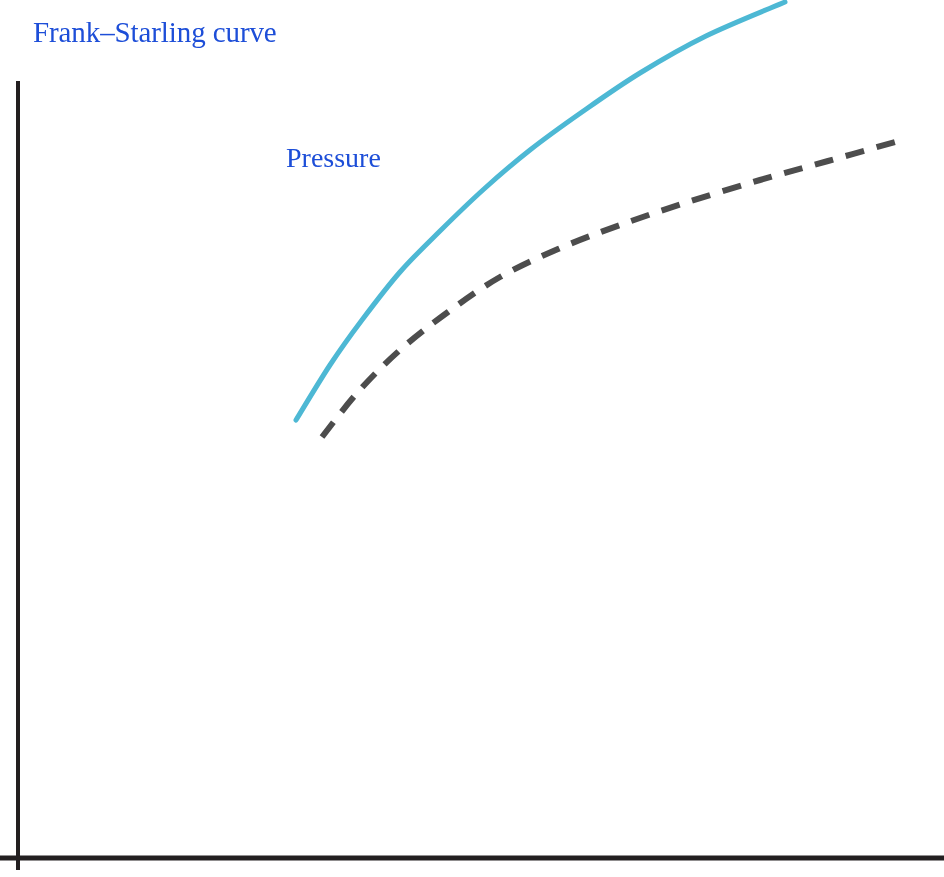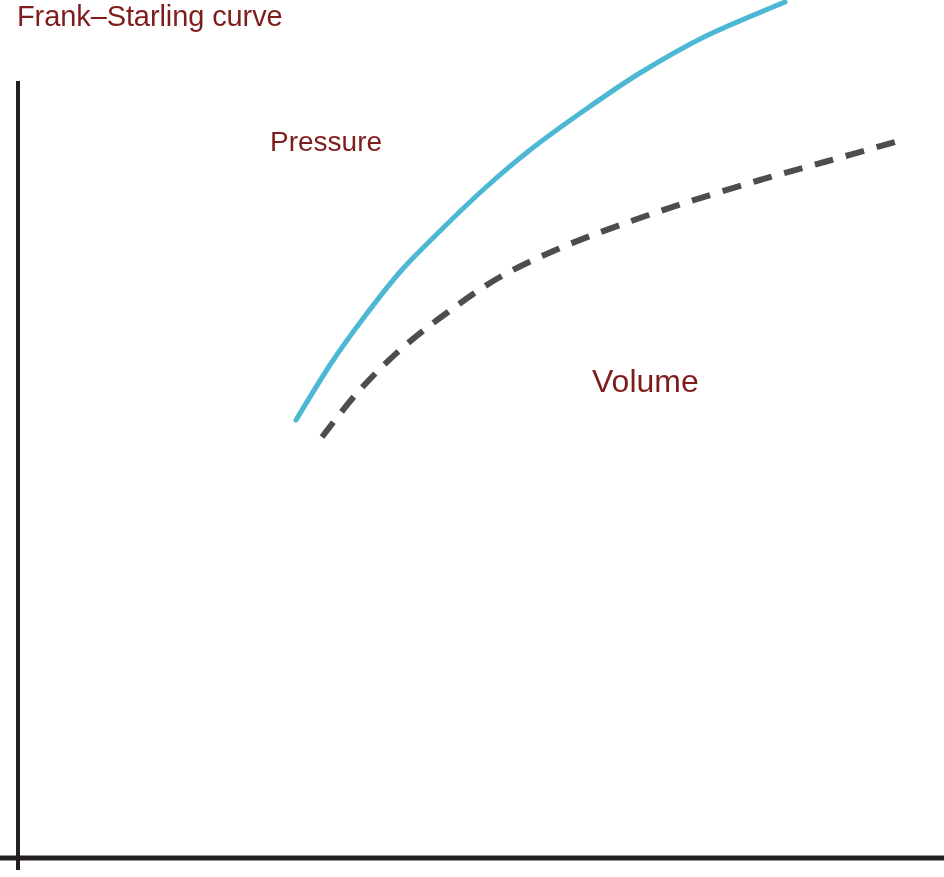--- a/index.html
+++ b/index.html
@@ -22,25 +22,25 @@
   #plot-svg {
     position: absolute;
     left: 0;
     top: 0;
     width: 944px;
     height: 877px;
     display: block;
   }
   .fig-text {
     position: absolute;
-    margin: 0;
+    margin: 16px;
     padding: 0;
     white-space: nowrap;
-    color: #7f1d1d;
-    font-family: Liberation Sans, sans-serif;
+    color: #1d4ed8;
+    font-family: Liberation Serif, serif;
     font-weight: 400;
     line-height: 1;
   }
   #chart-title {
     left: 17px;
     top: 2px;
     font-size: 29px;
     letter-spacing: -0.1px;
   }
   #label-pressure {
@@ -68,15 +68,14 @@
     <path id="curve-upper" fill="none" stroke="#4db8d4" stroke-width="5" stroke-linecap="round" stroke-linejoin="round" d="M 296 420 C 301.67 410.83 319.00 381.67 330 365 C 341.00 348.33 350.33 335.50 362 320 C 373.67 304.50 387.00 286.83 400 272 C 413.00 257.17 426.00 244.83 440 231 C 454.00 217.17 469.00 202.50 484 189 C 499.00 175.50 513.67 162.83 530 150 C 546.33 137.17 563.67 124.83 582 112 C 600.33 99.17 619.33 85.67 640 73 C 660.67 60.33 681.83 47.83 706 36 C 730.17 24.17 771.83 7.67 785 2"></path>
 
     <path id="curve-lower" fill="none" stroke="#4d4d4d" stroke-width="6" stroke-linecap="butt" stroke-linejoin="round" stroke-dasharray="19 13" d="M 322 437 C 328.00 429.50 345.00 406.50 358 392 C 371.00 377.50 385.00 363.33 400 350 C 415.00 336.67 431.33 324.17 448 312 C 464.67 299.83 481.67 287.50 500 277 C 518.33 266.50 538.00 257.67 558 249 C 578.00 240.33 598.33 232.83 620 225 C 641.67 217.17 664.67 209.50 688 202 C 711.33 194.50 736.67 186.83 760 180 C 783.33 173.17 805.50 167.33 828 161 C 850.50 154.67 883.83 145.17 895 142"></path>
 
   </svg>
 
   <div class="fig-text" id="chart-title">Frank–Starling curve</div>
 
   <div class="fig-text" id="label-pressure">Pressure</div>
 
-  <div class="fig-text" id="label-volume">Volume</div>
 
 </div>
 
 </body></html>

